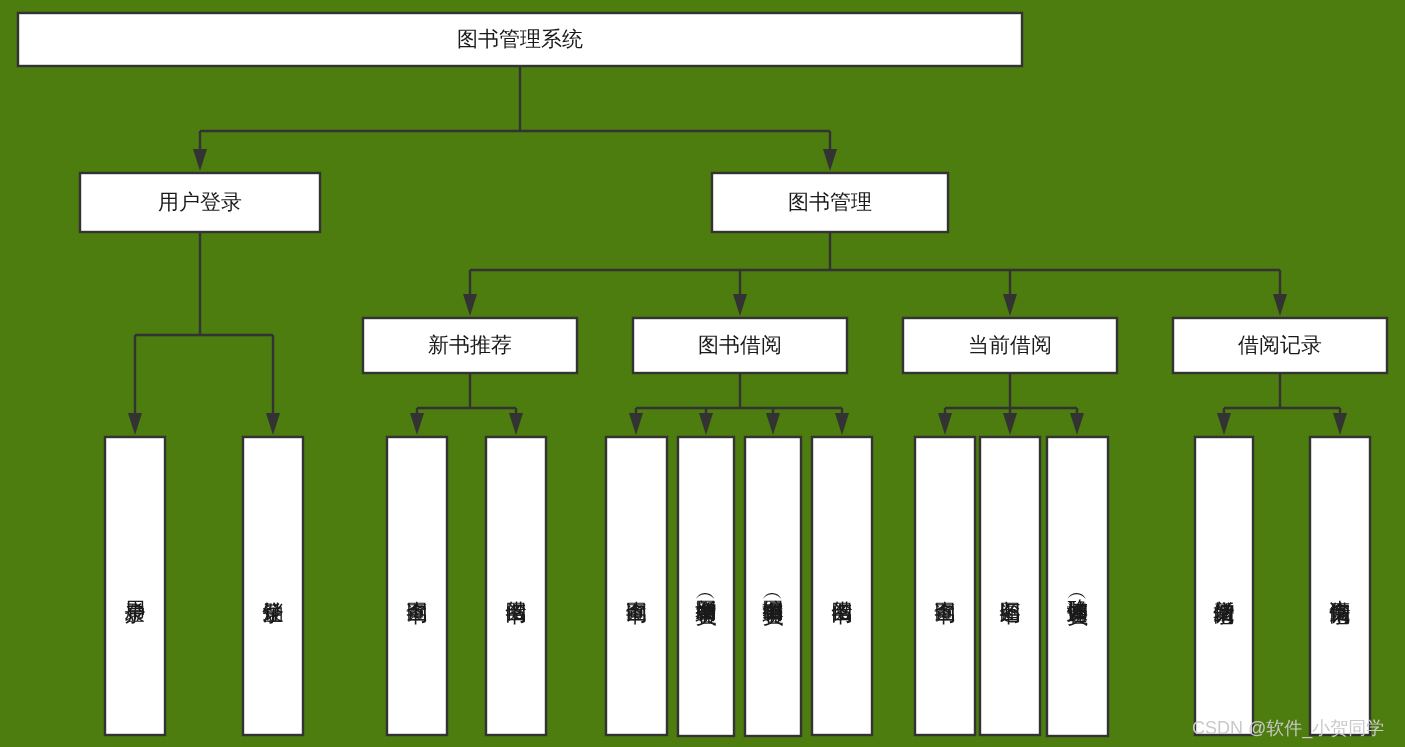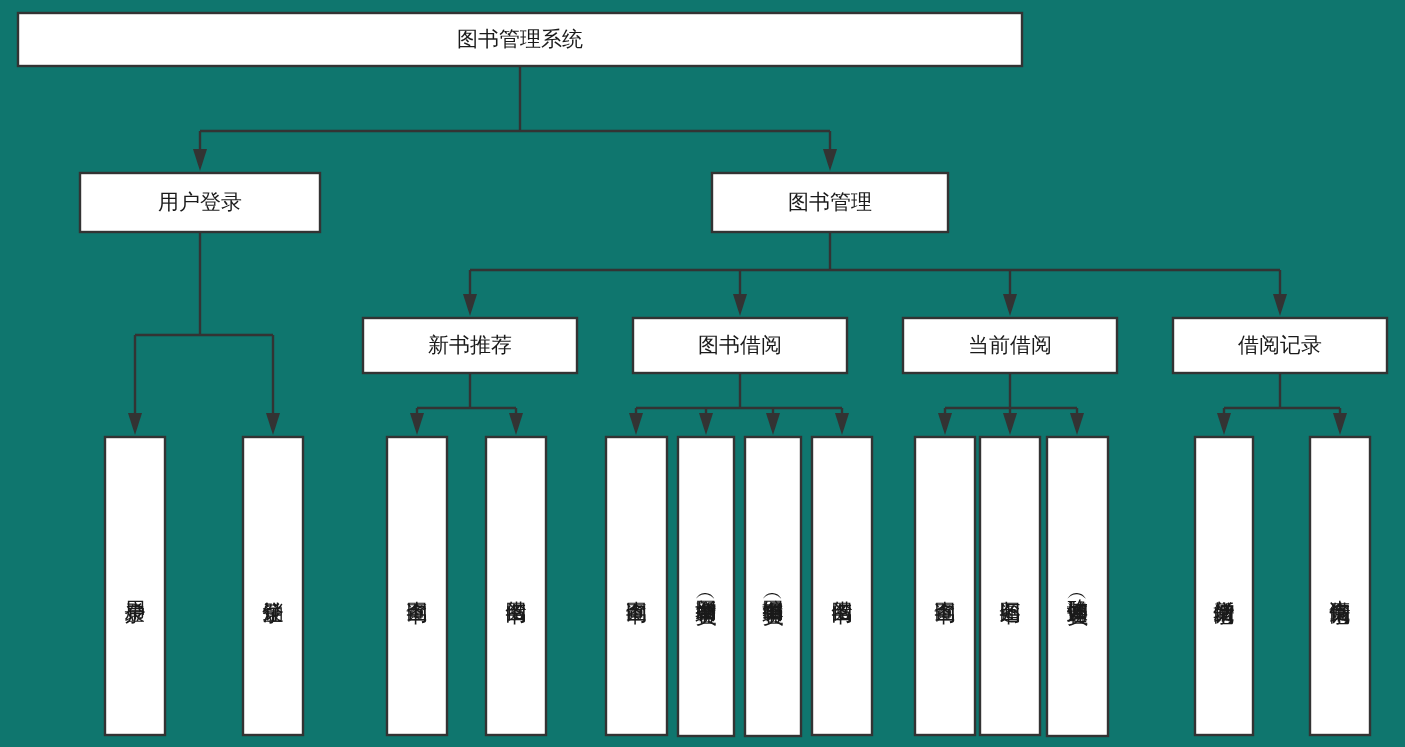--- a/index.html
+++ b/index.html
@@ -8,21 +8,21 @@
     padding: 0;
     background: #ffffff;
   }
   body {
     font-family: "Liberation Sans", "DejaVu Sans", sans-serif;
   }
   #diagram-root {
     position: relative;
     width: 1405px;
     height: 747px;
-    background: #0f766e;
+    background: #4d7c0f;
     overflow: hidden;
   }
   svg.diagram-canvas {
     position: absolute;
     top: 0;
     left: 0;
     width: 1405px;
     height: 747px;
     display: block;
   }
@@ -172,14 +172,15 @@
       <div class="node-label-v" style="left: 678px; top: 437px; width: 56px; height: 299px; display: flex; align-items: center; justify-content: center;">新增图书（管理员）</div>
       <div class="node-label-v" style="left: 745px; top: 437px; width: 56px; height: 299px; display: flex; align-items: center; justify-content: center;">编辑图书（管理员）</div>
       <div class="node-label-v" style="left: 812px; top: 437px; width: 60px; height: 298px; display: flex; align-items: center; justify-content: center;">借阅图书</div>
       <div class="node-label-v" style="left: 915px; top: 437px; width: 60px; height: 298px; display: flex; align-items: center; justify-content: center;">查询图书</div>
       <div class="node-label-v" style="left: 980px; top: 437px; width: 60px; height: 298px; display: flex; align-items: center; justify-content: center;">归还图书</div>
       <div class="node-label-v" style="left: 1047px; top: 437px; width: 61px; height: 299px; display: flex; align-items: center; justify-content: center;">确认归还（管理员）</div>
       <div class="node-label-v" style="left: 1195px; top: 437px; width: 58px; height: 298px; display: flex; align-items: center; justify-content: center;">新增借阅记录</div>
       <div class="node-label-v" style="left: 1310px; top: 437px; width: 60px; height: 298px; display: flex; align-items: center; justify-content: center;">查询借阅记录</div>
     </div>
 
+  <div class="watermark" style="left: 1192px; top: 716px;">CSDN @软件_小贺同学</div>
 
 </div>
 
 </body></html>

